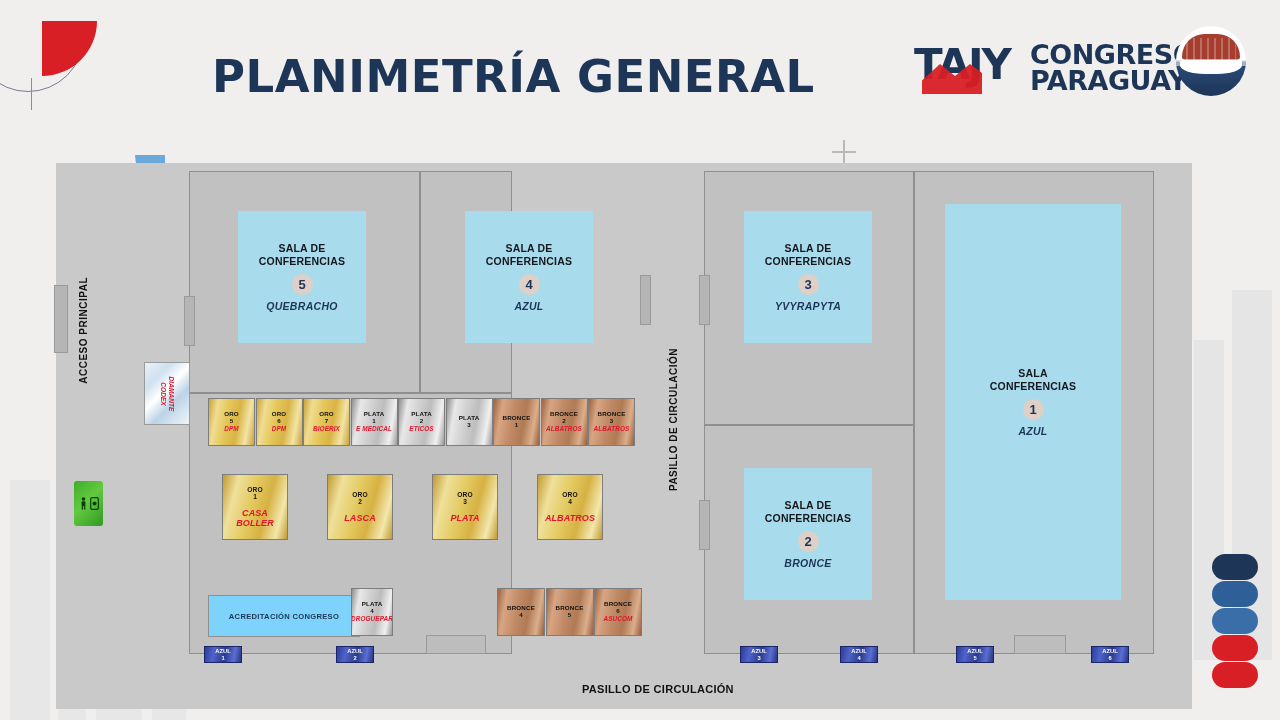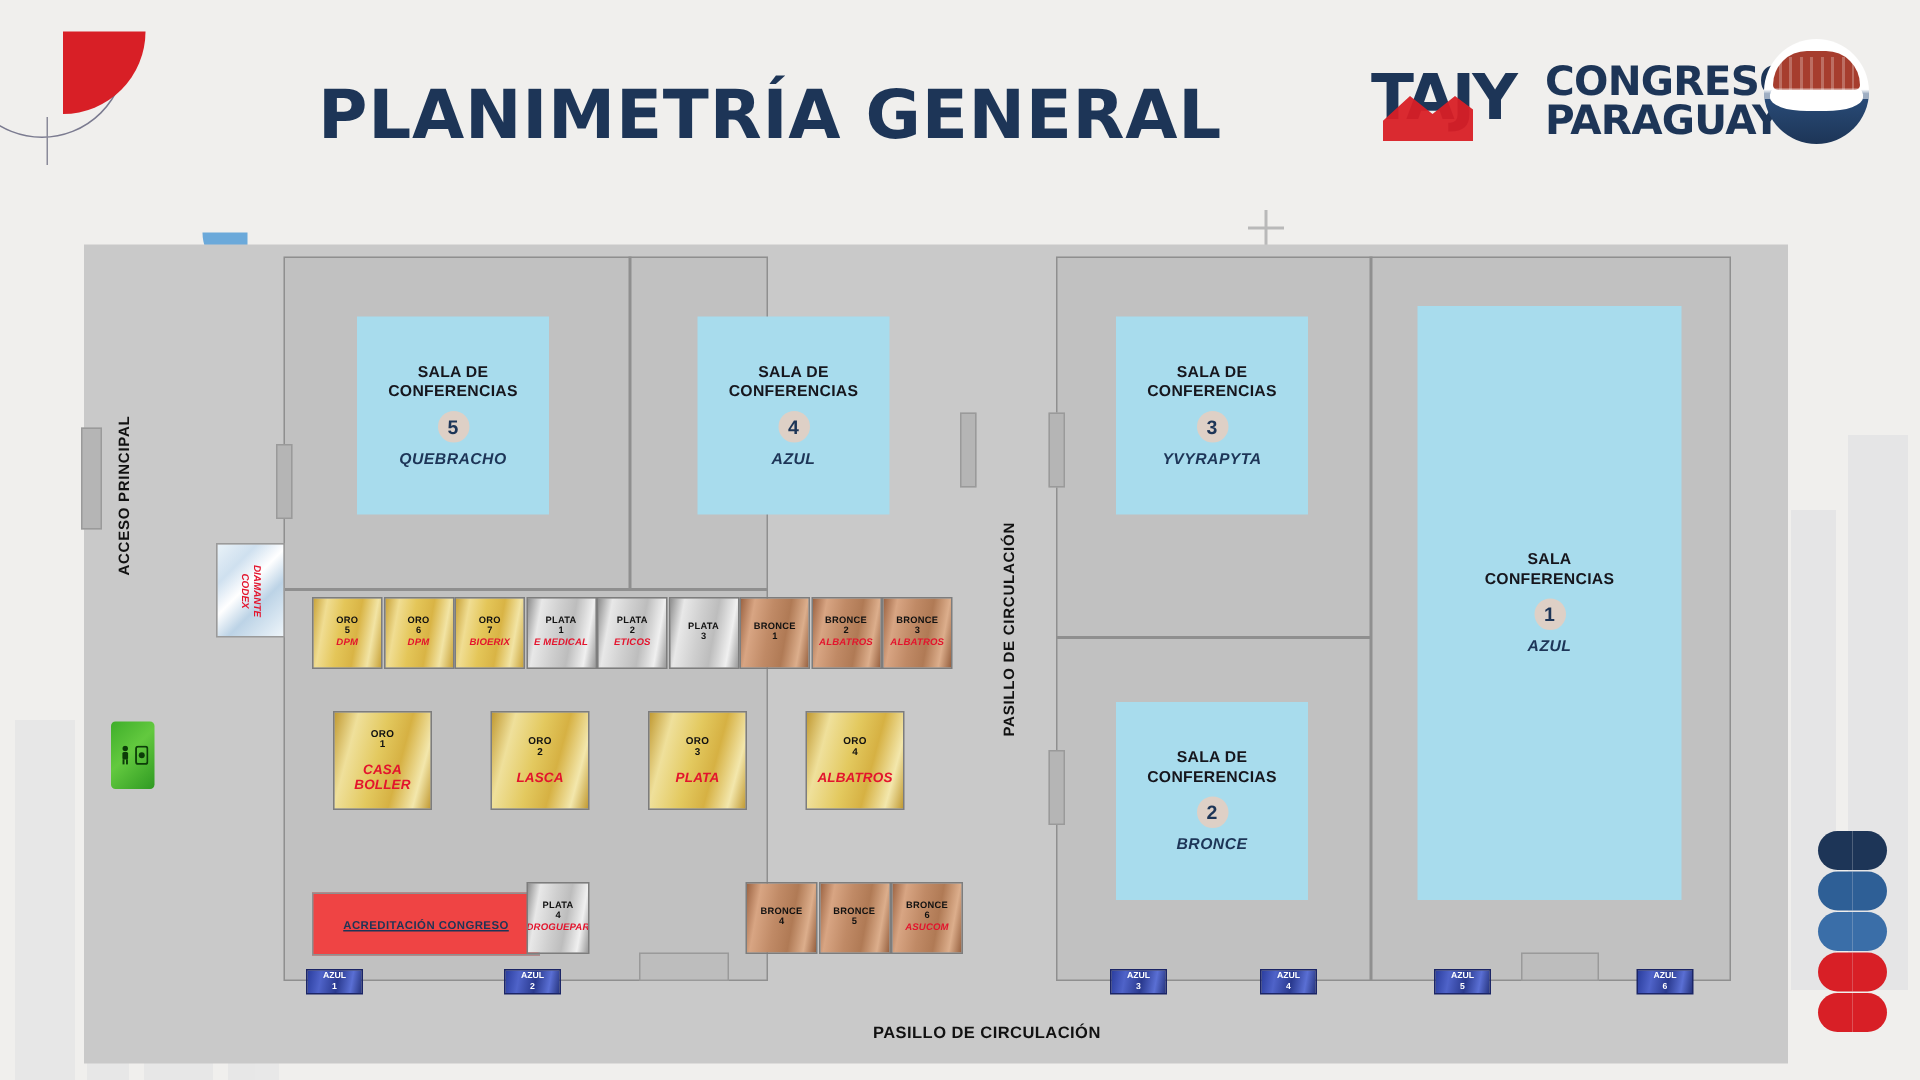--- a/index.html
+++ b/index.html
@@ -139,23 +139,23 @@
 
   .gold-big{
     background:linear-gradient(105deg,#c19a33 0%,#efe09b 20%,#e3c95f 45%,#d6b143 65%,#f3e7ac 85%,#c19a33 100%);
   }
   .gold-big .tier{font-size:6.6px;}
   .gold-big .num{font-size:6.6px;}
   .gold-big .brand{font-size:9px;margin-top:7px;line-height:1.12;white-space:normal;}
 
   
   .accred{
-    position:absolute;background:#ef4444;border:1px solid #8f8f8f;box-sizing:border-box;
+    position:absolute;background:#7dd3fc;border:1px solid #8f8f8f;box-sizing:border-box;
     display:flex;align-items:center;justify-content:center;
-    font-size:7.6px;font-weight:bold;color:#1d3557;letter-spacing:.3px;text-decoration:underline;
+    font-size:7.6px;font-weight:bold;color:#1d3557;letter-spacing:.3px;
   }
 
   
   .azul{
     position:absolute;width:38px;height:17px;
     background:linear-gradient(100deg,#2b3e9e 0%,#4f63c9 25%,#2a3a8f 55%,#5a6fd4 80%,#27357f 100%);
     border:1px solid #1b2566;box-sizing:border-box;
     display:flex;flex-direction:column;align-items:center;justify-content:center;
     color:#fff;line-height:1.05;
   }

